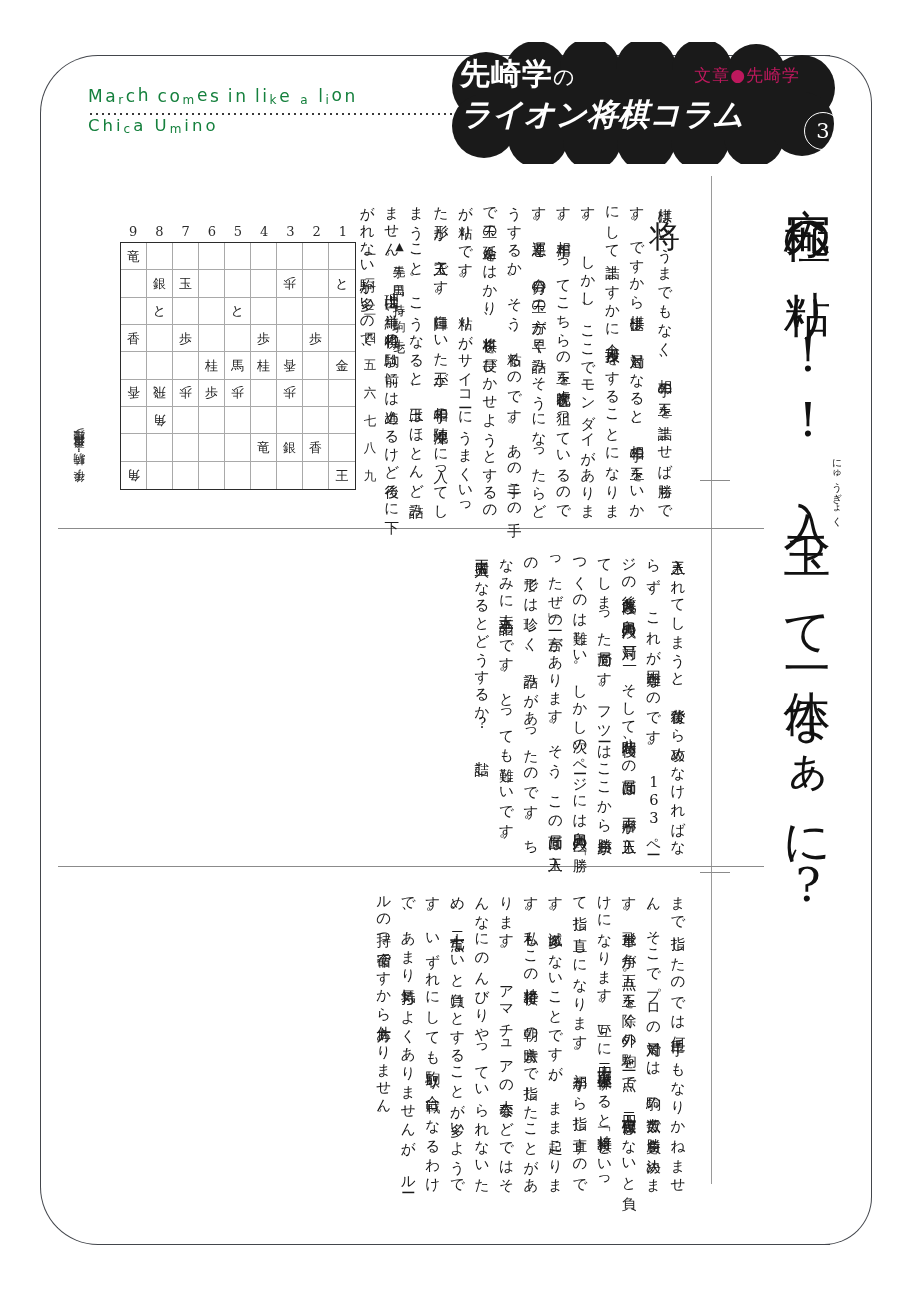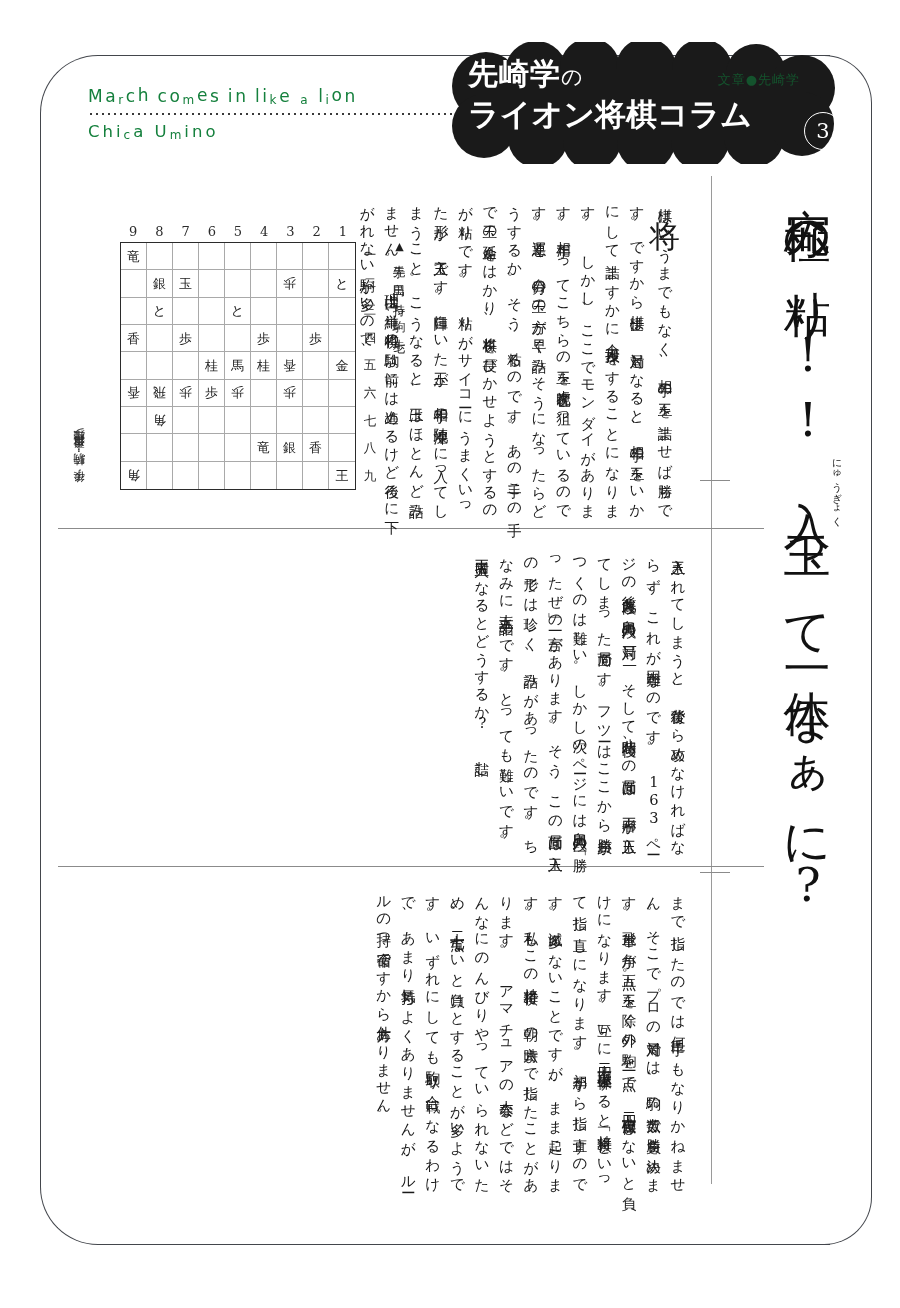--- a/index.html
+++ b/index.html
@@ -41,21 +41,21 @@
     width:420px;
   }
   .eng-title,.eng-author{
     font-family:"DejaVu Sans","Liberation Sans",sans-serif;
     color:#15803d;
     font-size:16.5px;
     letter-spacing:2.6px;
     white-space:nowrap;
   }
   .eng-title{font-size:17px;}
-  .eng-author{margin-top:7px;font-size:16.5px;letter-spacing:3px;}
+  .eng-author{margin-top:1px;font-size:16.5px;letter-spacing:3px;}
   .dot-rule{
     height:6px;margin:3px 0 1px 0;width:380px;
     background-image:radial-gradient(circle, #3a3a3a 0.9px, transparent 1.1px);
     background-size:6px 6px;
     background-position:0 2px;
     background-repeat:repeat-x;
   }
   
   .eng-title span:nth-child(3n){position:relative;top:2px;font-size:12px;vertical-align:baseline;}
   .eng-title span:nth-child(5n){position:relative;top:-1px;}
@@ -66,40 +66,39 @@
     position:absolute;
     left:440px;top:42px;
     width:400px;height:122px;
   }
   .cloud{
     position:absolute;inset:0;
   }
   .cloud svg{display:block;}
   .badge-text{
     position:absolute;
-    left:28px;top:16px;
+    left:20px;top:16px;
     color:#ffffff;
     font-family:"DejaVu Sans","Liberation Sans",sans-serif;
   }
   .badge-line1{
     font-size:30px;font-weight:bold;letter-spacing:1px;line-height:1.05;
   }
   .badge-line1 .small{font-size:21px;font-weight:normal;}
   .badge-line2{
-    font-size:31px;font-weight:bold;letter-spacing:0px;margin-top:4px;
+    font-size:31px;font-weight:bold;letter-spacing:0px;margin-top:4px;font-style:italic;
   }
   .byline{
     position:absolute;
     right:40px;top:22px;
-    color:#14532d;
-    font-size:13px;
+    color:#be185d;
+    font-size:17px;
     font-family:"DejaVu Sans","Liberation Sans",sans-serif;
     letter-spacing:1px;
     white-space:nowrap;
-    margin-top:7px;
   }
   .issue-num{
     position:absolute;
     right:-2px;bottom:14px;
     width:36px;height:36px;border-radius:50%;
     border:1.6px solid #ffffff;
     color:#ffffff;
     font-size:21px;
     display:flex;align-items:center;justify-content:center;
     font-family:"DejaVu Serif","Liberation Serif",serif;

